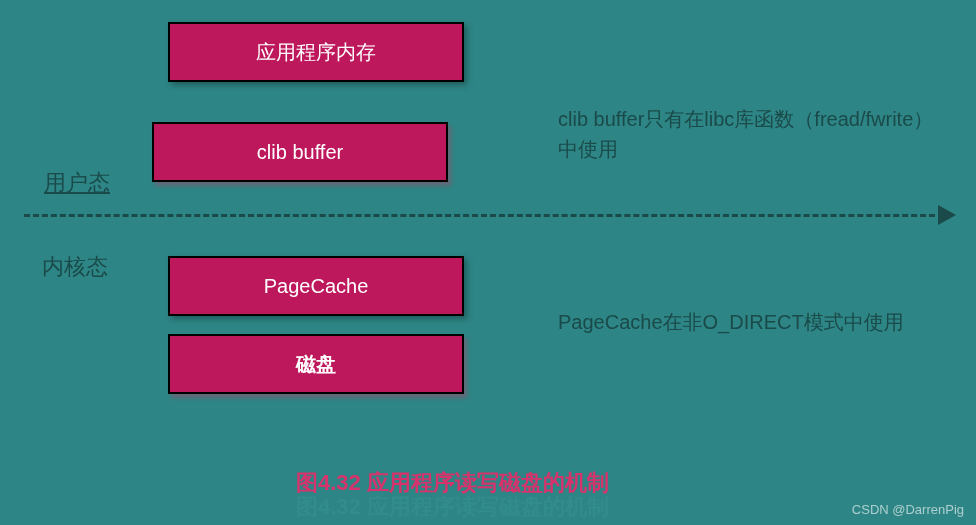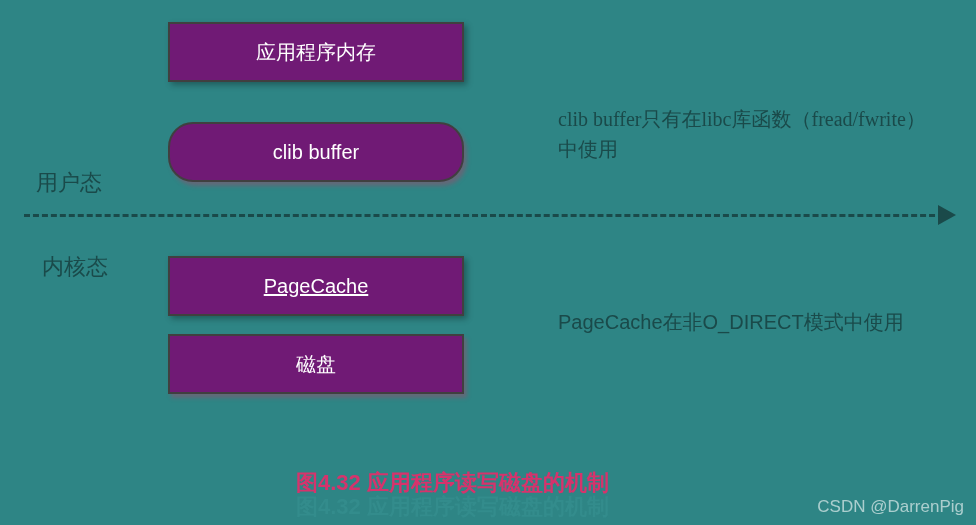--- a/index.html
+++ b/index.html
@@ -8,22 +8,22 @@
       height: 525px;
       background: #2e8585;
       font-family: "Microsoft YaHei", Arial, sans-serif;
       position: relative;
       overflow: hidden;
     }
     .box {
       position: absolute;
       width: 296px;
       height: 60px;
-      background: #701a75;
-      border: 2px solid #404040;
+      background: #be185d;
+      border: 2px solid #000000;
       display: flex;
       align-items: center;
       justify-content: center;
       color: #fff;
       font-size: 20px;
       box-shadow: 3px 3px 6px rgba(0,0,0,0.3);
     }
     .box-shadow-pink {
       box-shadow: 3px 4px 4px rgba(180, 60, 100, 0.4);
     }
@@ -69,30 +69,30 @@
       color: rgba(60, 150, 150, 0.4);
       font-size: 22px;
       font-weight: bold;
       text-align: center;
     }
     .watermark {
       position: absolute;
       right: 12px;
       bottom: 8px;
       color: rgba(255,255,255,0.6);
-      font-size: 17px;
+      font-size: 13px;
       font-family: Arial, sans-serif;
     }
     #box-app { left: 168px; top: 22px; }
-    #box-clib { left: 168px; top: 122px; border-radius: 25px; }
-    #box-pagecache { left: 168px; top: 256px; text-decoration: underline; }
-    #box-disk { left: 168px; top: 334px; }
-    #label-user { left: 36px; top: 168px; }
+    #box-clib { left: 152px; top: 122px; }
+    #box-pagecache { left: 168px; top: 256px; }
+    #box-disk { left: 168px; top: 334px; font-weight: bold; }
+    #label-user { left: 44px; top: 168px; text-decoration: underline; }
     #label-kernel { left: 42px; top: 252px; }
-    #note-clib { left: 558px; top: 104px; font-family: Liberation Serif, serif; }
+    #note-clib { left: 558px; top: 104px; }
     #note-pagecache { left: 558px; top: 290px; margin-top: 17px; }
     #caption-main { left: 296px; top: 468px; }
     #caption-echo { left: 296px; top: 492px; }
   </style>
 </head>
 <body>
 
 <div id="box-app" class="box">
   <span>应用程序内存</span>
 </div>

